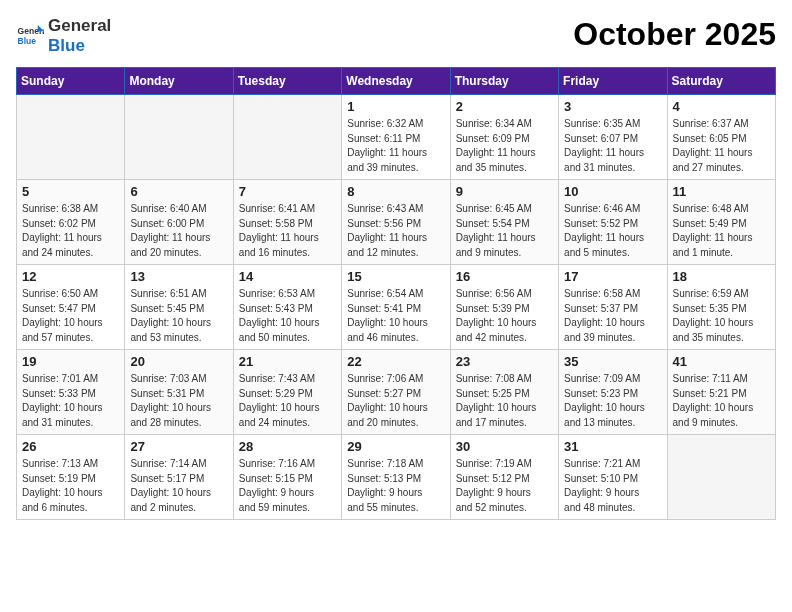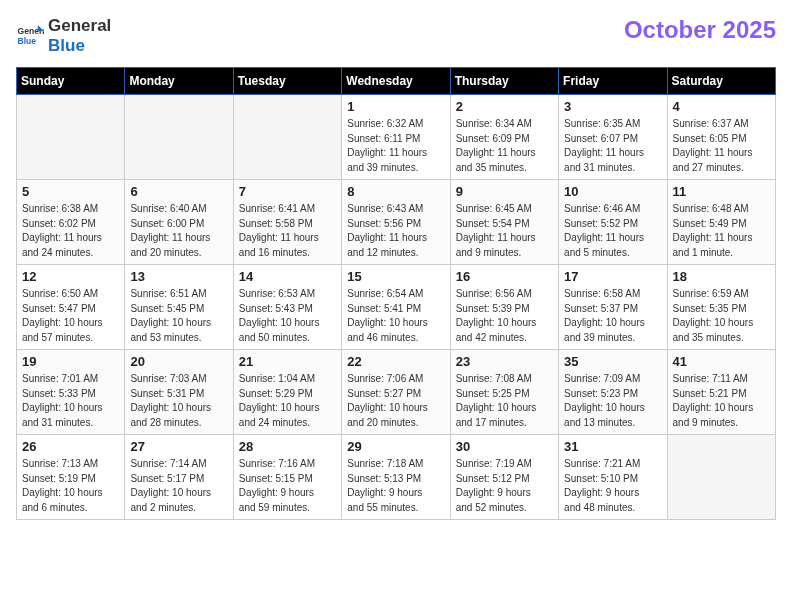--- a/index.html
+++ b/index.html
@@ -22,35 +22,35 @@
       gap: 4px;
     }
     .logo-icon {
       width: 28px;
       height: 28px;
     }
     .title-block {
       text-align: right;
     }
     .month-year {
-      font-size: 24px;
+      font-size: 32px;
       font-weight: bold;
-      color: #8b5cf6;
+      color: #000000;
     }
     .location {
       font-size: 15px;
       color: #444;
     }
     .calendar {
       width: 100%;
       border-collapse: collapse;
       font-size: 11px;
     }
     .calendar th {
-      background: #000000;
+      background: #4c1d95;
       color: #fff;
       padding: 6px 4px;
       text-align: left;
       font-size: 12px;
       font-weight: bold;
       border: 1px solid #2962b8;
     }
     .calendar td {
       border: 1px solid #ccc;
       vertical-align: top;
@@ -256,21 +256,21 @@
         </td>
         <td>
           <div class="day-num">20</div>
           <div class="day-info" style="white-space: pre-line;">Sunrise: 7:03 AM
 Sunset: 5:31 PM
 Daylight: 10 hours
 and 28 minutes.</div>
         </td>
         <td>
           <div class="day-num">21</div>
-          <div class="day-info" style="white-space: pre-line;">Sunrise: 1:04 AM
+          <div class="day-info" style="white-space: pre-line;">Sunrise: 7:43 AM
 Sunset: 5:29 PM
 Daylight: 10 hours
 and 24 minutes.</div>
         </td>
         <td>
           <div class="day-num">22</div>
           <div class="day-info" style="white-space: pre-line;">Sunrise: 7:06 AM
 Sunset: 5:27 PM
 Daylight: 10 hours
 and 20 minutes.</div>

